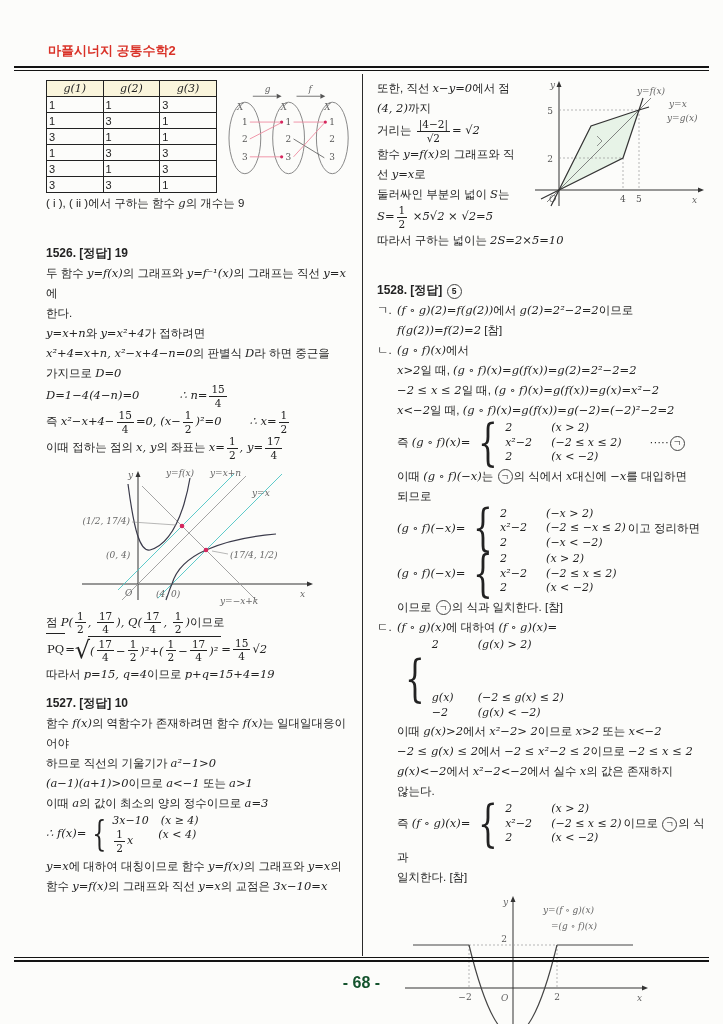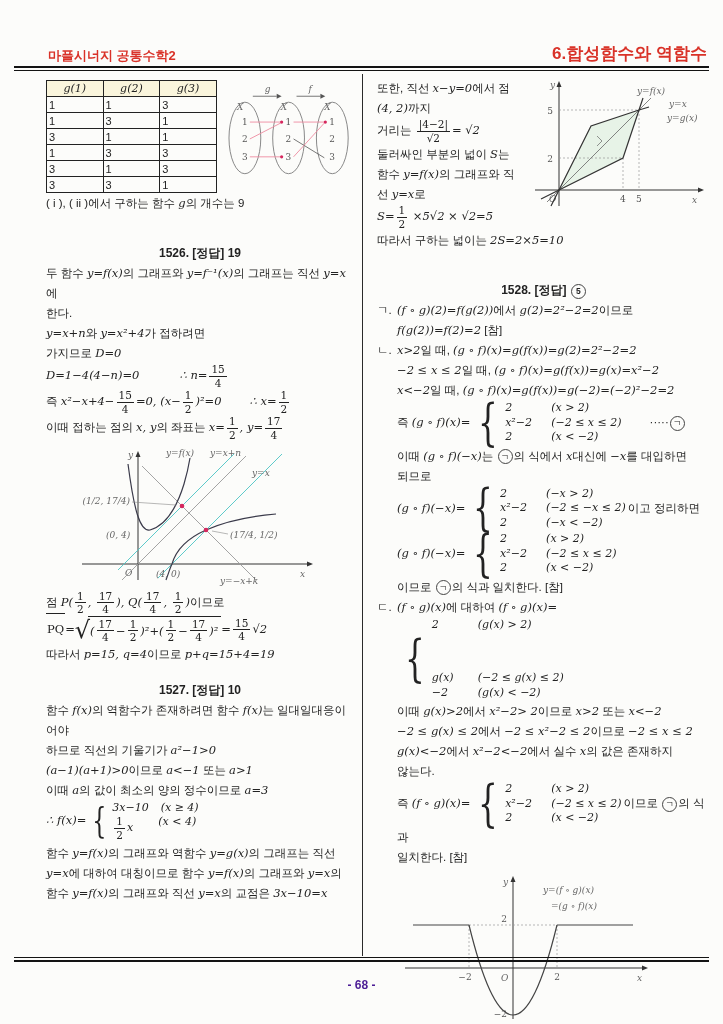--- a/index.html
+++ b/index.html
@@ -8,29 +8,29 @@
   
   .header{position:absolute;top:42px;left:48px;right:16px;display:flex;
           justify-content:space-between;align-items:flex-end;}
   .h-left{color:#d93228;font-weight:bold;font-size:13px;}
   .h-right{color:#d93228;font-weight:bold;font-size:17px;}
   .top-rule{position:absolute;top:66px;left:14px;right:14px;height:2px;
             border-top:2.5px solid #131313;border-bottom:1px solid #131313;}
   .bottom-rule{position:absolute;bottom:62px;left:14px;right:14px;height:2px;
             border-top:1px solid #131313;border-bottom:2.5px solid #131313;}
   .footer{position:absolute;bottom:32px;left:0;width:100%;text-align:center;
-          font-size:12px;font-weight:bold;color:#4c1d95;}
+          font-size:16px;font-weight:bold;color:#14532d;}
   
   .cols{position:absolute;top:74px;left:0;right:0;bottom:68px;display:flex;}
   .col-left{width:362px;box-sizing:border-box;padding:6px 8px 0 46px;}
   .divider{width:1px;background:#2a2a2a;}
   .col-right{flex:1;box-sizing:border-box;padding:4px 12px 0 14px;}
   
   .line{font-size:11.5px;line-height:20px;color:#222;}
-  .head .line{font-weight:bold;font-size:12px;text-align:center;}
+  .head .line{font-weight:bold;font-size:12px;}
   .m{font-family:"DejaVu Serif",serif;font-style:italic;}
   .frac{display:inline-flex;flex-direction:column;align-items:center;vertical-align:middle;
         margin:0 2px;font-family:"DejaVu Serif",serif;font-style:normal;
         font-size:10.5px;line-height:1.2;text-align:center;}
   .frac .num{border-bottom:1px solid #222;padding:0 2px;}
   .frac .den{padding:0 2px;}
   .gap{display:inline-block;}
   .circ{display:inline-flex;width:13px;height:13px;border:1px solid #444;border-radius:50%;
         align-items:center;justify-content:center;font-size:8.5px;vertical-align:middle;margin:0 1px;}
   .ol{font-family:"DejaVu Serif",serif;border-top:1.2px solid #222;padding:8px 1px;}
@@ -45,37 +45,36 @@
   .cexpr{min-width:34px;font-family:"DejaVu Serif",serif;font-style:italic;}
   .ccond{font-family:"DejaVu Serif",serif;font-style:italic;}
   
   .top-row{display:flex;gap:10px;align-items:flex-start;}
   table.gtable{border-collapse:collapse;width:172px;border:1.6px solid #222;}
   table.gtable th{background:#faf5dc;font-family:"DejaVu Serif",serif;font-style:italic;
         font-weight:normal;font-size:11px;}
   table.gtable th,table.gtable td{border:1px solid #222;
         height:15px;padding:0 2px;font-size:11px;}
   
-  .mt8{}  .mt24{margin-top:16px;} .mt30{margin-top:30px;}
+  .mt8{}  .mt24{margin-top:9px;} .mt30{margin-top:30px;}
   .g1526{display:block;margin:4px 0 2px 24px;}
   .g1528{display:block;margin:6px 0 2px 18px;}
   .gS{float:right;margin:0 0 2px 4px;}
   .hitem{display:flex;}
   .hitem .marker{width:20px;flex:none;font-size:11.5px;line-height:20px;color:#222;}
   .hitem .hbody{flex:1;}
   svg text{font-family:"DejaVu Serif",serif;font-style:italic;fill:#666;font-size:9px;}
   svg text.num{font-style:normal;fill:#555;}
 </style>
 </head>
 <body>
 
 <div class="page">
   <div class="header">
     <div class="h-left">마플시너지 공통수학2</div>
-    <div class="h-right">6.합성함수와 역함수</div>
   </div>
   <div class="top-rule"></div>
 
   <div class="cols">
 
     <div class="col-left">
       <div class="top-row">
         <table class="gtable">
           <thead>
               <tr>
@@ -157,20 +156,21 @@
           <div class="line"><span class="t">( i ), ( ii )에서 구하는 함수 </span><span class="m">g</span><span class="t">의 개수는 9</span></div>
         </div>
 
       <div class="tblock head mt30">
           <div class="line"><span class="t">1526. [정답] 19</span></div>
         </div>
       <div class="tblock">
           <div class="line"><span class="t">두 함수 </span><span class="m">y=f(x)</span><span class="t">의 그래프와 </span><span class="m">y=f⁻¹(x)</span><span class="t">의 그래프는 직선 </span><span class="m">y=x</span><span class="t">에</span></div>
           <div class="line"><span class="t">한다.</span></div>
           <div class="line"><span class="m">y=x+n</span><span class="t">와 </span><span class="m">y=x²+4</span><span class="t">가 접하려면</span></div>
+          <div class="line"><span class="m">x²+4=x+n, x²−x+4−n=0</span><span class="t">의 판별식 </span><span class="m">D</span><span class="t">라 하면 중근을</span></div>
           <div class="line"><span class="t">가지므로 </span><span class="m">D=0</span></div>
           <div class="line"><span class="m">D=1−4(4−n)=0</span><span class="gap" style="width: 40px;"></span><span class="m">∴ n=</span><span class="frac">
               <span class="num"><span class="t">15</span></span>
               <span class="den"><span class="t">4</span></span>
             </span></div>
           <div class="line"><span class="t">즉 </span><span class="m">x²−x+4−</span><span class="frac">
               <span class="num"><span class="t">15</span></span>
               <span class="den"><span class="t">4</span></span>
             </span><span class="m">=0, (x−</span><span class="frac">
               <span class="num"><span class="t">1</span></span>
@@ -279,21 +279,20 @@
                 </span>
                 <span class="crow" style="display: flex;">
                   <span class="cexpr"><span class="frac">
                       <span class="num"><span class="t">1</span></span>
                       <span class="den"><span class="t">2</span></span>
                     </span><span class="m">x</span></span>
                   <span class="ccond"><span class="t">(x &lt; 4)</span></span>
                 </span>
               </span>
             </span></div>
-          <div class="line"><span class="t">함수 </span><span class="m">y=f(x)</span><span class="t">의 그래프와 역함수 </span><span class="m">y=g(x)</span><span class="t">의 그래프는 직선</span></div>
           <div class="line"><span class="m">y=x</span><span class="t">에 대하여 대칭이므로 함수 </span><span class="m">y=f(x)</span><span class="t">의 그래프와 </span><span class="m">y=x</span><span class="t">의</span></div>
           <div class="line"><span class="t">함수 </span><span class="m">y=f(x)</span><span class="t">의 그래프와 직선 </span><span class="m">y=x</span><span class="t">의 교점은 </span><span class="m">3x−10=x</span></div>
         </div>
     </div>
 
     <div class="divider"></div>
 
     <div class="col-right">
       <div class="sblock">
         <svg class="gS" width="182" height="134" viewBox="0 0 182 134">
@@ -322,22 +321,22 @@
           <text x="108" y="16">y=f(x)</text>
           <text x="140" y="29">y=x</text>
           <text x="138" y="43">y=g(x)</text>
         </svg>
         <div>
             <div class="line"><span class="t">또한, 직선 </span><span class="m">x−y=0</span><span class="t">에서 점 </span><span class="m">(4, 2)</span><span class="t">까지</span></div>
             <div class="line"><span class="t">거리는 </span><span class="frac">
                 <span class="num"><span class="t">|4−2|</span></span>
                 <span class="den"><span class="t">√2</span></span>
               </span><span class="m">= √2</span></div>
+            <div class="line"><span class="t">함수 </span><span class="m">y=f(x)</span><span class="t">의 그래프와 직선 </span><span class="m">y=x</span><span class="t">로</span></div>
             <div class="line"><span class="t">둘러싸인 부분의 넓이 </span><span class="m">S</span><span class="t">는</span></div>
-            <div class="line"><span class="t">함수 </span><span class="m">y=f(x)</span><span class="t">의 그래프와 직선 </span><span class="m">y=x</span><span class="t">로</span></div>
             <div class="line"><span class="m">S=</span><span class="frac">
                 <span class="num"><span class="t">1</span></span>
                 <span class="den"><span class="t">2</span></span>
               </span><span class="m"> ×5√2 × √2=5</span></div>
             <div class="line"><span class="t">따라서 구하는 넓이는 </span><span class="m">2S=2×5=10</span></div>
           </div>
         <div style="clear:both"></div>
       </div>
 
       <div class="tblock head mt30">
@@ -347,20 +346,21 @@
       <div class="hitem">
         <div class="marker">ㄱ.</div>
         <div class="hbody">
             <div class="line"><span class="m">(f ∘ g)(2)=f(g(2))</span><span class="t">에서 </span><span class="m">g(2)=2²−2=2</span><span class="t">이므로</span></div>
             <div class="line"><span class="m">f(g(2))=f(2)=2</span><span class="t"> [참]</span></div>
           </div>
       </div>
       <div class="hitem">
         <div class="marker">ㄴ.</div>
         <div class="hbody">
+            <div class="line"><span class="m">(g ∘ f)(x)</span><span class="t">에서</span></div>
             <div class="line"><span class="m">x&gt;2</span><span class="t">일 때, </span><span class="m">(g ∘ f)(x)=g(f(x))=g(2)=2²−2=2</span></div>
             <div class="line"><span class="m">−2 ≤ x ≤ 2</span><span class="t">일 때, </span><span class="m">(g ∘ f)(x)=g(f(x))=g(x)=x²−2</span></div>
             <div class="line"><span class="m">x&lt;−2</span><span class="t">일 때, </span><span class="m">(g ∘ f)(x)=g(f(x))=g(−2)=(−2)²−2=2</span></div>
             <div class="line"><span class="t">즉 </span><span class="m">(g ∘ f)(x)=</span><span class="cases">
                 <span class="brace" style="font-size: 50px;">{</span>
                 <span class="ccol">
                   <span class="crow" style="display: flex;">
                     <span class="cexpr"><span class="t">2</span></span>
                     <span class="ccond"><span class="t">(x &gt; 2)</span></span>
                   </span>

